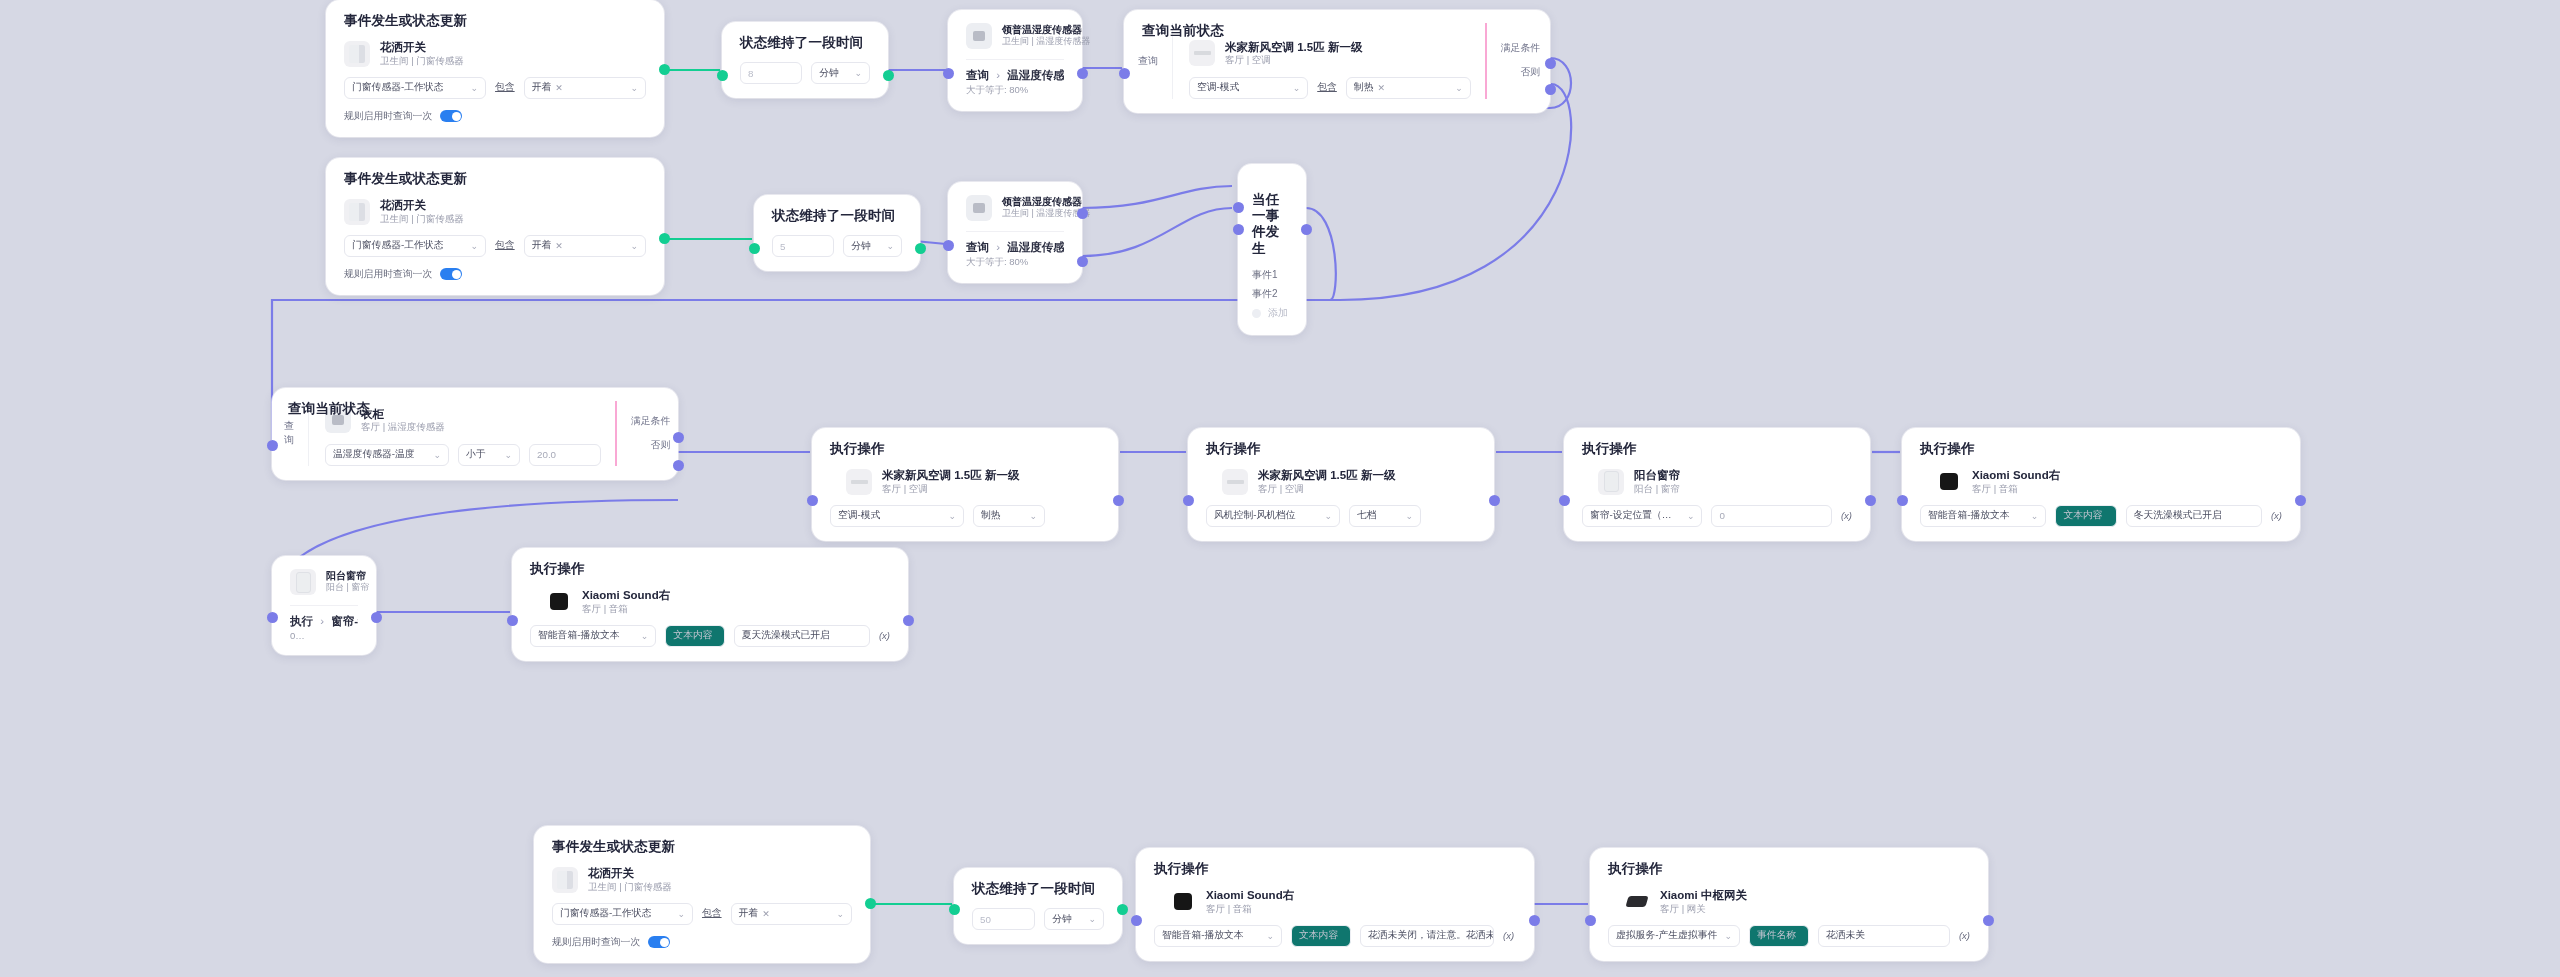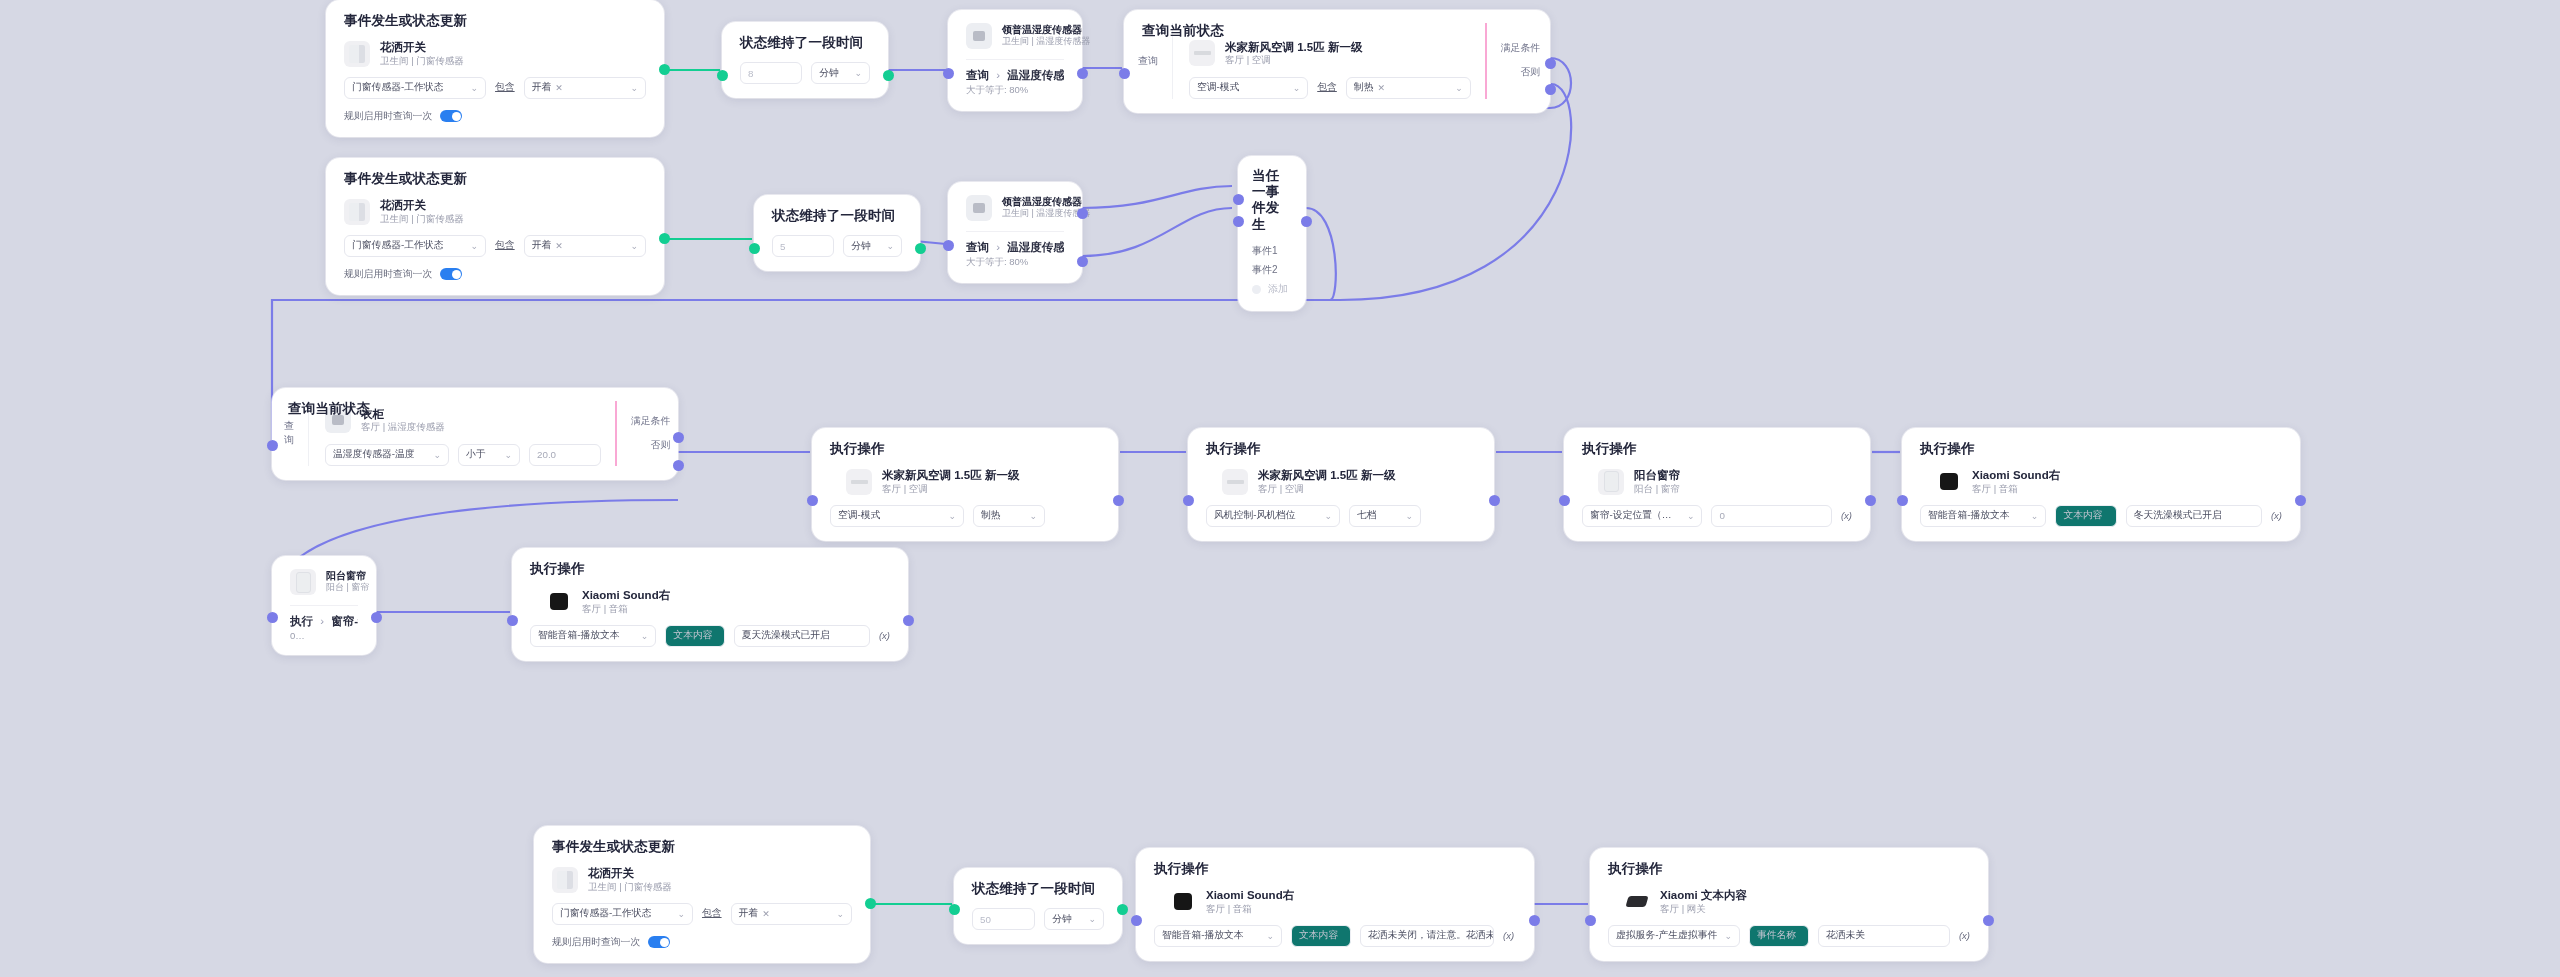--- a/index.html
+++ b/index.html
@@ -285,21 +285,21 @@
       <span class="lead">查询</span>
       <span class="arrow">›</span>
       <span>温湿度传感器-相对湿度</span>
     </div>
     <div class="sum-sub">大于等于: 80%</div>
     <span class="port in" style="top:58px;"></span>
     <span class="port out" style="top:26px;"></span>
     <span class="port out" style="top:74px;"></span>
   </div>
 
-  <div class="node" style="left:1238px;top:156px;width:68px;padding:12px 14px 12px 14px;">
+  <div class="node" style="left:1238px;top:164px;width:68px;padding:28px 14px 12px 14px;">
     <div class="node-title" style="margin-bottom:9px;">当任一事件发生</div>
     <div class="branch-row">
         <span>事件1</span>
       </div>
     <div class="branch-row">
         <span>事件2</span>
       </div>
     <div class="branch-row add">
         <span class="add-dot"></span>
         <span>添加</span>
@@ -566,21 +566,21 @@
     <span class="port out" style="top:67px;"></span>
   </div>
 
   <div class="node" style="left:1590px;top:848px;width:398px;">
     <div class="node-title">执行操作</div>
     <div class="dev-row" style="margin-left:16px;">
       <div class="dev-ico speaker">
           <div class="gw"></div>
         </div>
       <div class="dev-txt">
-        <div class="dev-name">Xiaomi 文本内容</div>
+        <div class="dev-name">Xiaomi 中枢网关</div>
         <div class="dev-meta">客厅 | 网关</div>
       </div>
     </div>
     <div class="ctrls">
       <div class="sel" style="width:132px;">
         <span class="cap">虚拟服务-产生虚拟事件</span>
         <span class="chev">⌄</span>
       </div>
       <div class="inp ph" style="width:60px;">事件名称</div>
       <div class="inp" style="width:132px;">

